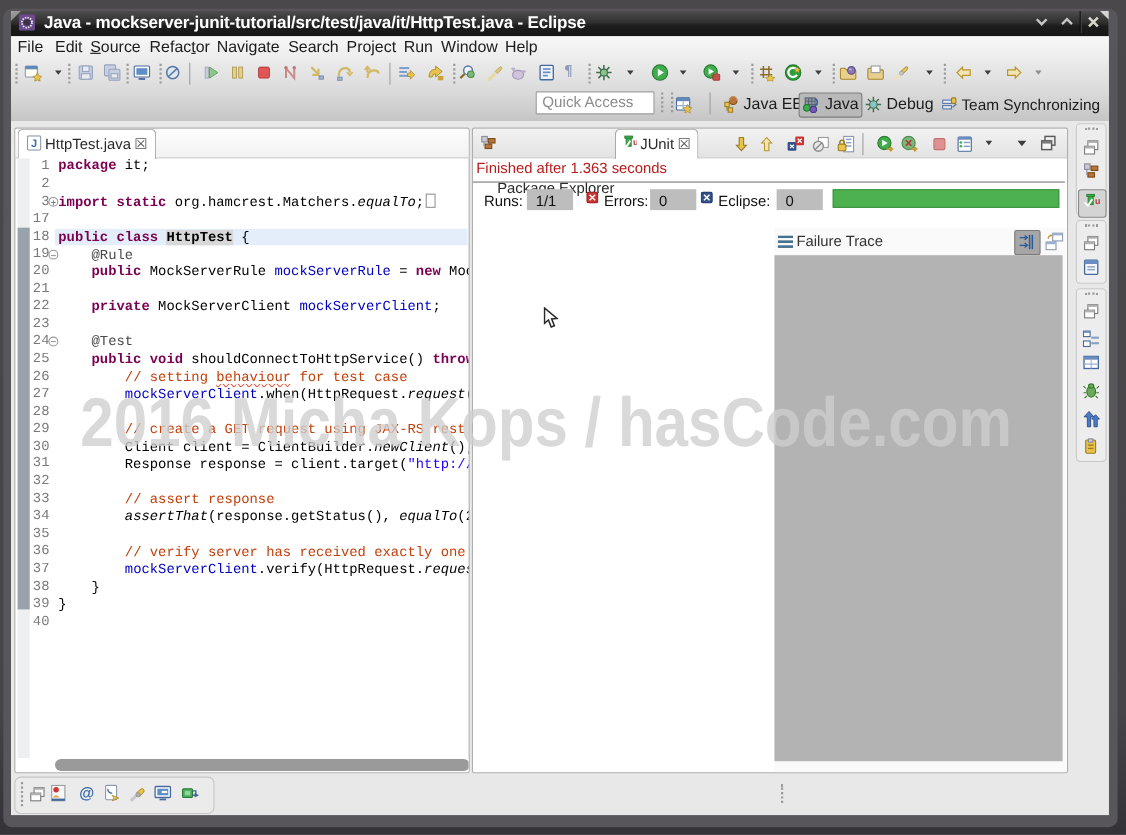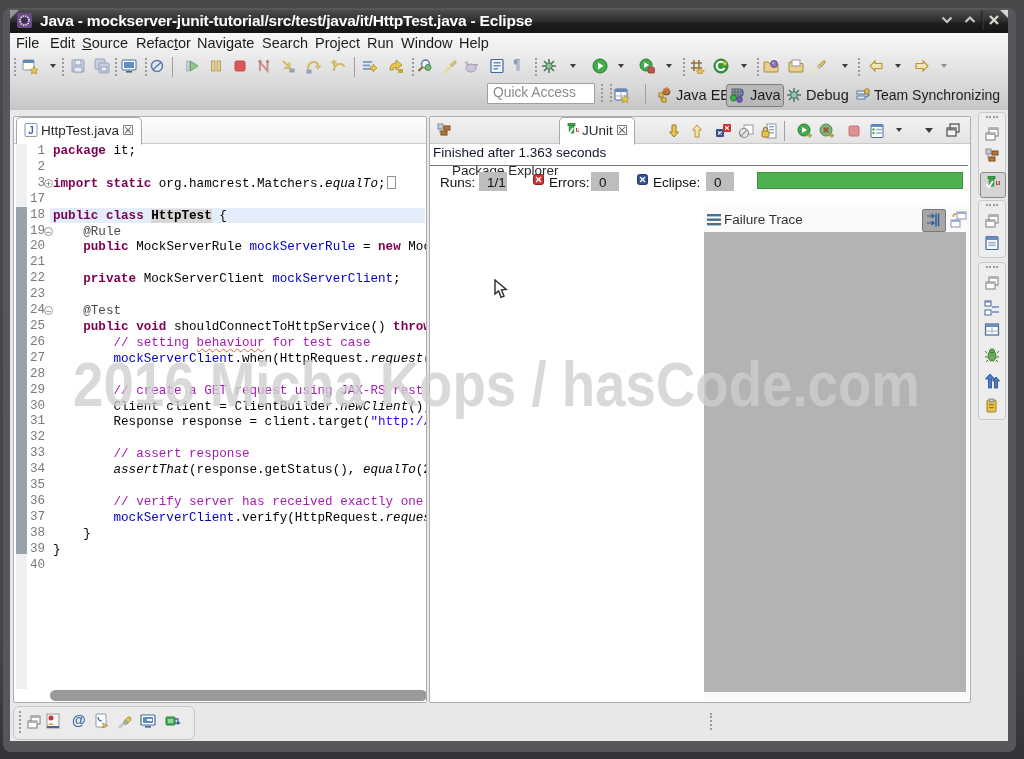--- a/index.html
+++ b/index.html
@@ -26,38 +26,38 @@
 #editor{position:absolute;left:13px;top:116px;width:412px;height:585px;background:#fff;border:1px solid #aeaeae;border-radius:2px;overflow:hidden;}
 #edtabbg{position:absolute;left:0;top:0;width:100%;height:26px;background:linear-gradient(180deg,#fdfdfd,#f2f2f2);border-bottom:1px solid #c9c9c9;}
 #edtab1{position:absolute;left:2px;top:0px;width:124px;height:26px;background:#fff;border:1px solid #a9a9a9;border-bottom:1px solid #fff;border-radius:5px 5px 0 0;}
 .tabtxt{position:absolute;font-size:13.5px;color:#2a2a2a;}
 #ruler-strip{position:absolute;left:2px;top:27px;width:11px;height:545px;background:#edeff0;}#ruler-range{position:absolute;left:2px;top:90px;width:11px;height:347px;background:#98a2ab;}
 #curline{position:absolute;left:36px;top:90.6px;width:375px;height:15.9px;background:#e4eefa;}
 #lnums{position:absolute;left:0px;top:27px;width:31px;text-align:right;color:#7a7a7a;font-family:"Liberation Mono",monospace;font-size:12.6px;line-height:15.9px;white-space:pre;}
 #code{position:absolute;left:39px;top:27px;font-family:"Liberation Mono",monospace;font-size:12.6px;line-height:15.9px;white-space:pre;color:#000;}
 .kw{color:#7B0052;font-weight:bold;}
 .fld{color:#0000C0;}
-.cmt{color:#a21caf;}
+.cmt{color:#c2410c;}
 .str{color:#2A00FF;}
 .ital{font-style:italic;}
 .ann{color:#4a4a4a;margin-top:24px;}
 .occ{background:#d8d8d8;font-weight:bold;}
 .squig{text-decoration:underline wavy #e0614a 1px;text-underline-offset:2px;}
 .fold{position:absolute;left:30px;width:9px;height:9px;border:1px solid #9a9a9a;border-radius:50%;background:#fff;color:#666;font-size:9px;line-height:8.5px;text-align:center;font-family:"Liberation Sans";box-sizing:border-box;}
 #foldbox{display:inline-block;width:7px;height:11px;border:1px solid #949494;vertical-align:-2px;margin-left:1px;}
 #edscroll{position:absolute;left:36px;top:572px;width:377px;height:13px;background:#fcfcfc;}
 #edthumb{position:absolute;left:0px;top:1px;width:377px;height:11px;background:#9a9a9a;border-radius:6px;}
 
 #junit{position:absolute;left:429px;top:116px;width:540px;height:585px;background:#fff;border:1px solid #aeaeae;border-radius:2px;overflow:hidden;}
 #jtabbg{position:absolute;left:0;top:0;width:100%;height:26px;background:linear-gradient(180deg,#f2f2f2,#e3e3e3);border-bottom:1px solid #c9c9c9;}
 #jtab2{position:absolute;left:129px;top:0px;width:74px;height:26px;background:#fff;border:1px solid #a9a9a9;border-bottom:1px solid #fff;border-radius:5px 5px 0 0;}
-#jfinished{position:absolute;left:3px;top:28px;font-size:13.5px;color:#0f172a;}
+#jfinished{position:absolute;left:3px;top:28px;font-size:13.5px;color:#b91c1c;}
 #jline{position:absolute;left:0px;top:48px;width:538px;height:1px;background:#787878;}
 .cntlbl{position:absolute;top:58px;font-size:13.5px;color:#111;}
-.cntbox{position:absolute;top:55px;width:28px;height:19px;background:#bdbdbd;font-size:13.5px;color:#111;padding:2.5px 0 0 8px;box-sizing:border-box;}
+.cntbox{position:absolute;top:55px;width:42px;height:19px;background:#bdbdbd;font-size:13.5px;color:#111;padding:2.5px 0 0 8px;box-sizing:border-box;}
 #jprog{position:absolute;left:327px;top:55px;width:206px;height:17px;background:#4db14f;border:1px solid #3f9343;box-sizing:border-box;}
 #jtree{position:absolute;left:0px;top:91px;width:271px;height:489px;background:#fff;overflow:hidden;}
 #jrow{position:absolute;left:0px;top:1px;width:271px;height:23px;background:#7e8e9b;}
 #jrowtxt{position:absolute;left:46px;top:5px;color:#fff;font-size:12.4px;}
 #ftpanel{position:absolute;left:274px;top:90px;width:266px;height:495px;background:#fafafa;}
 #fthead{position:absolute;left:20px;top:5px;font-size:13.5px;color:#333;}
 #ftbtn1{position:absolute;left:218px;top:2px;width:22px;height:21px;background:#a6a6a6;border:1px solid #7a7a7a;border-radius:2px;}
 #ftgray{position:absolute;left:0px;top:25px;width:262px;height:460px;background:#b3b3b3;}
 
 .fvg{position:absolute;left:978px;width:28px;background:#eeedee;border:1px solid #c9c9c9;border-radius:4px;box-sizing:border-box;}

